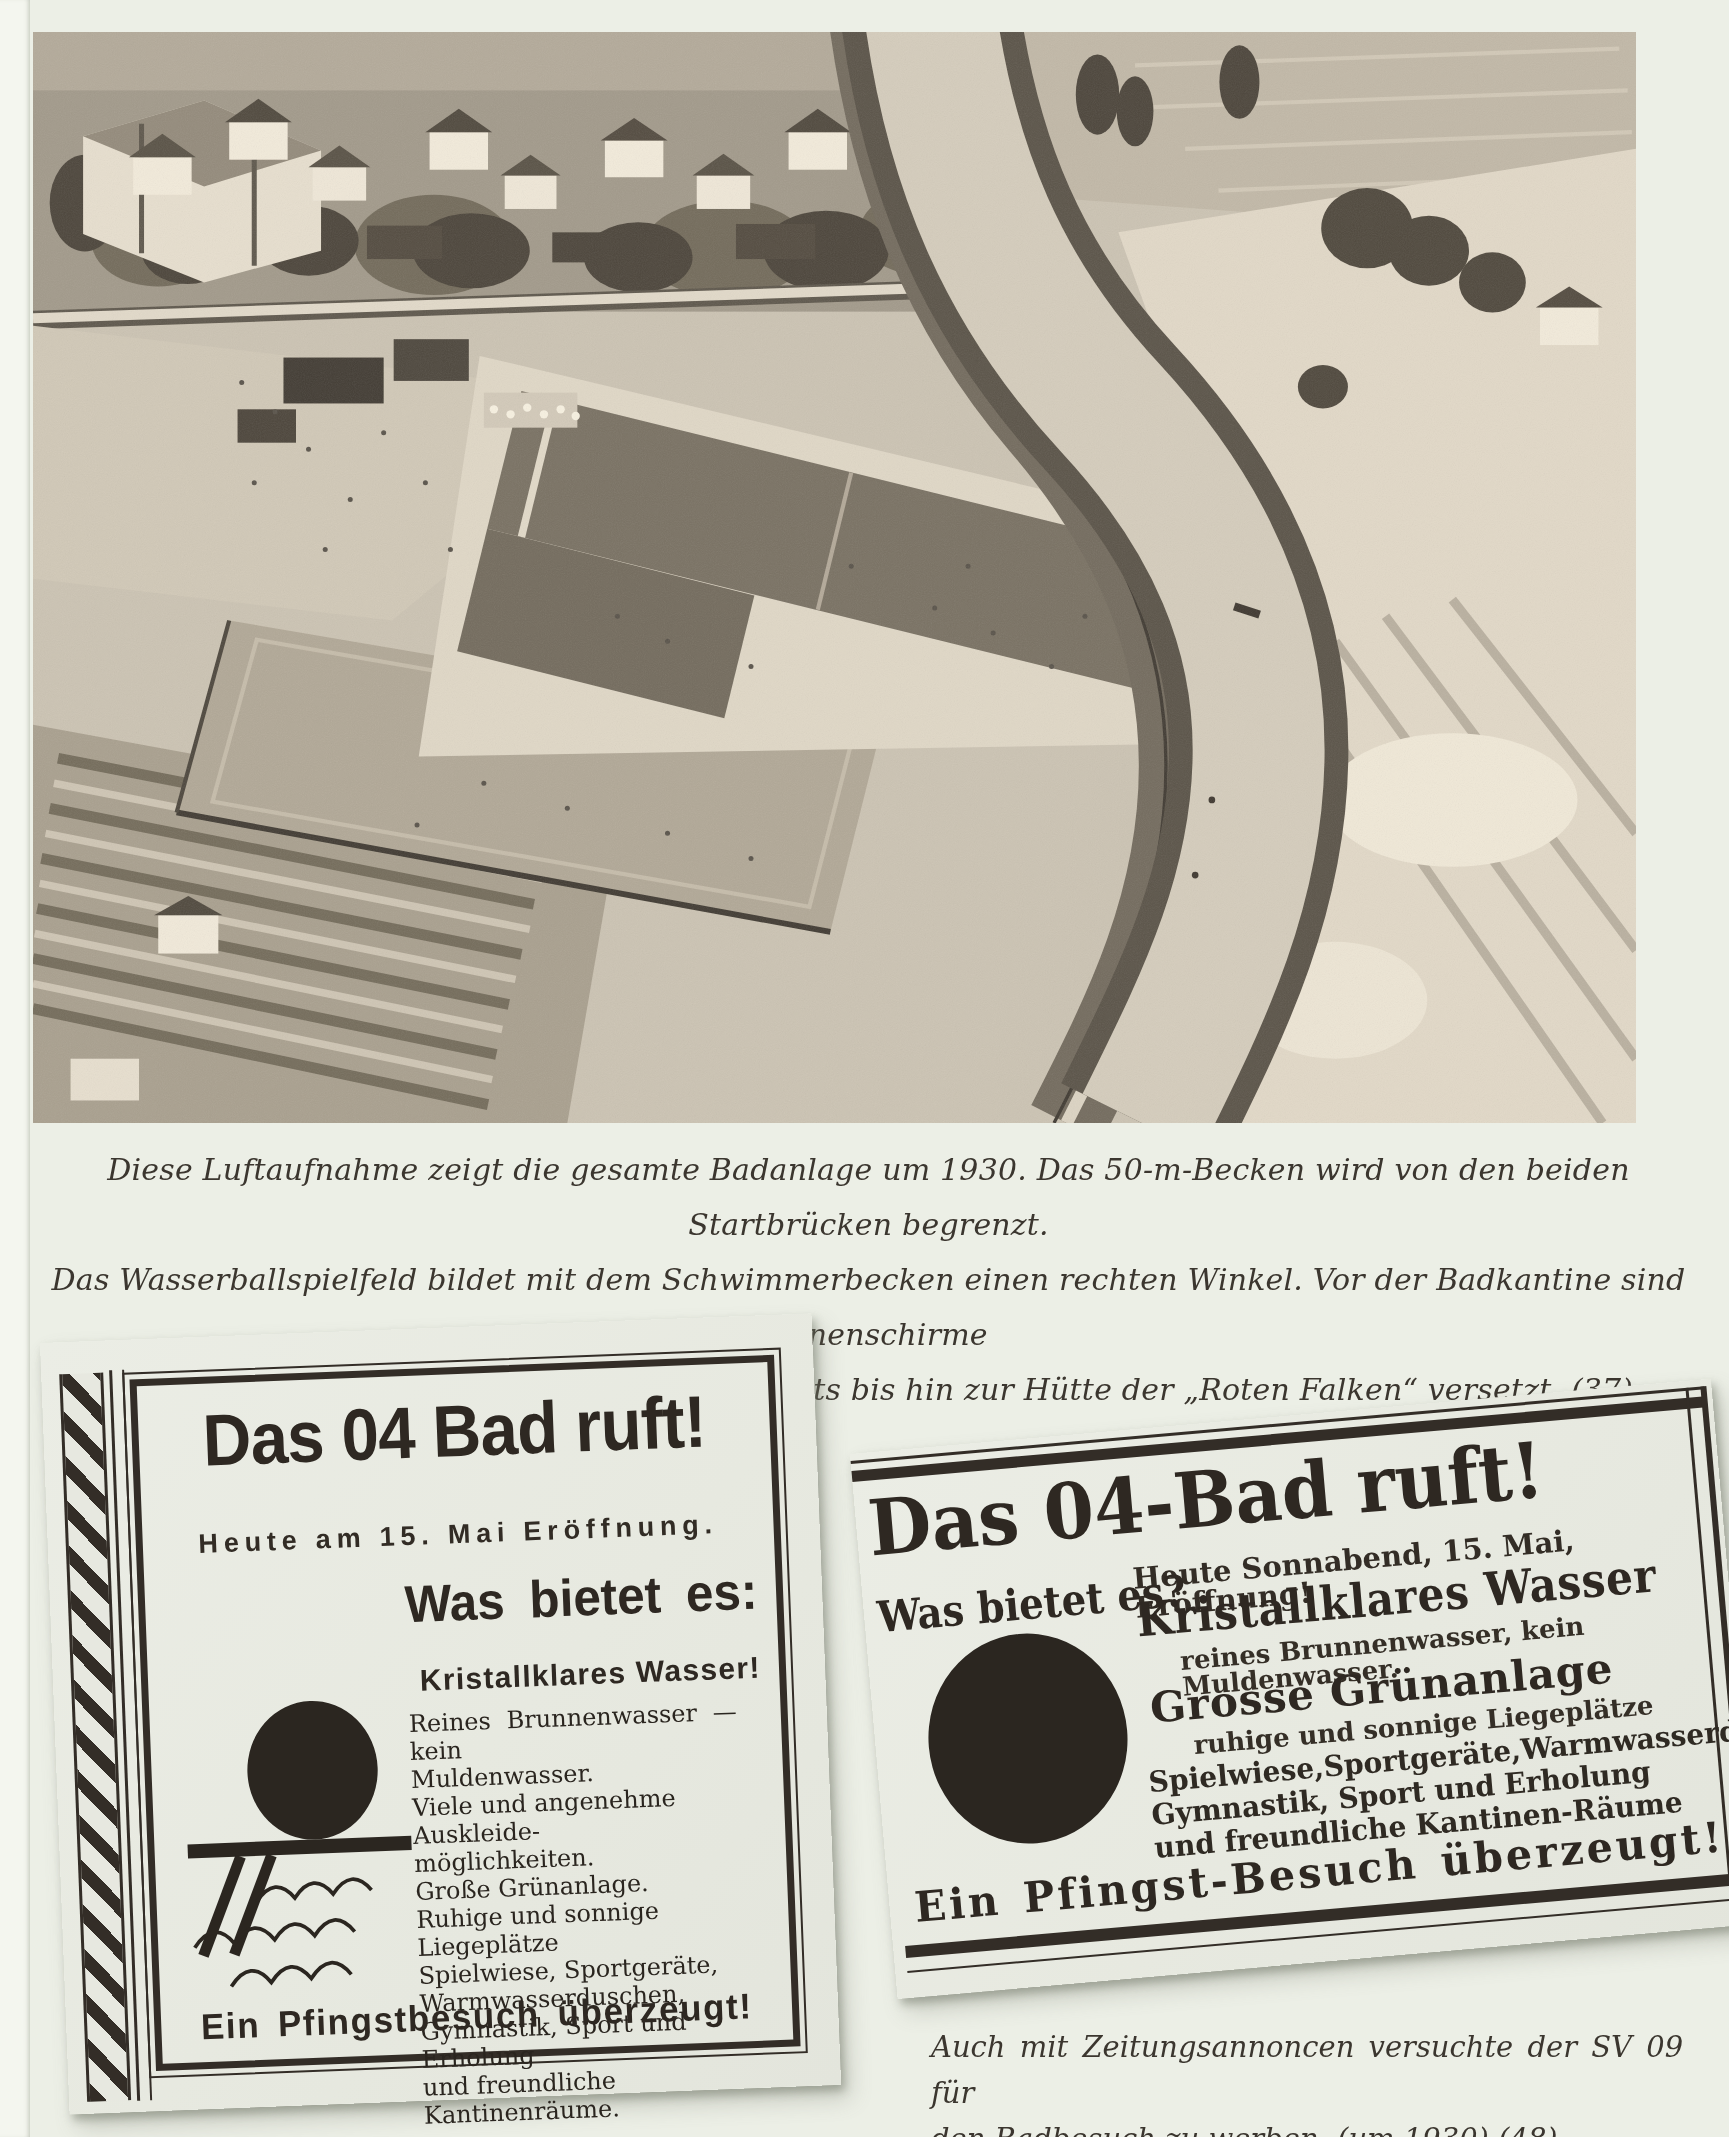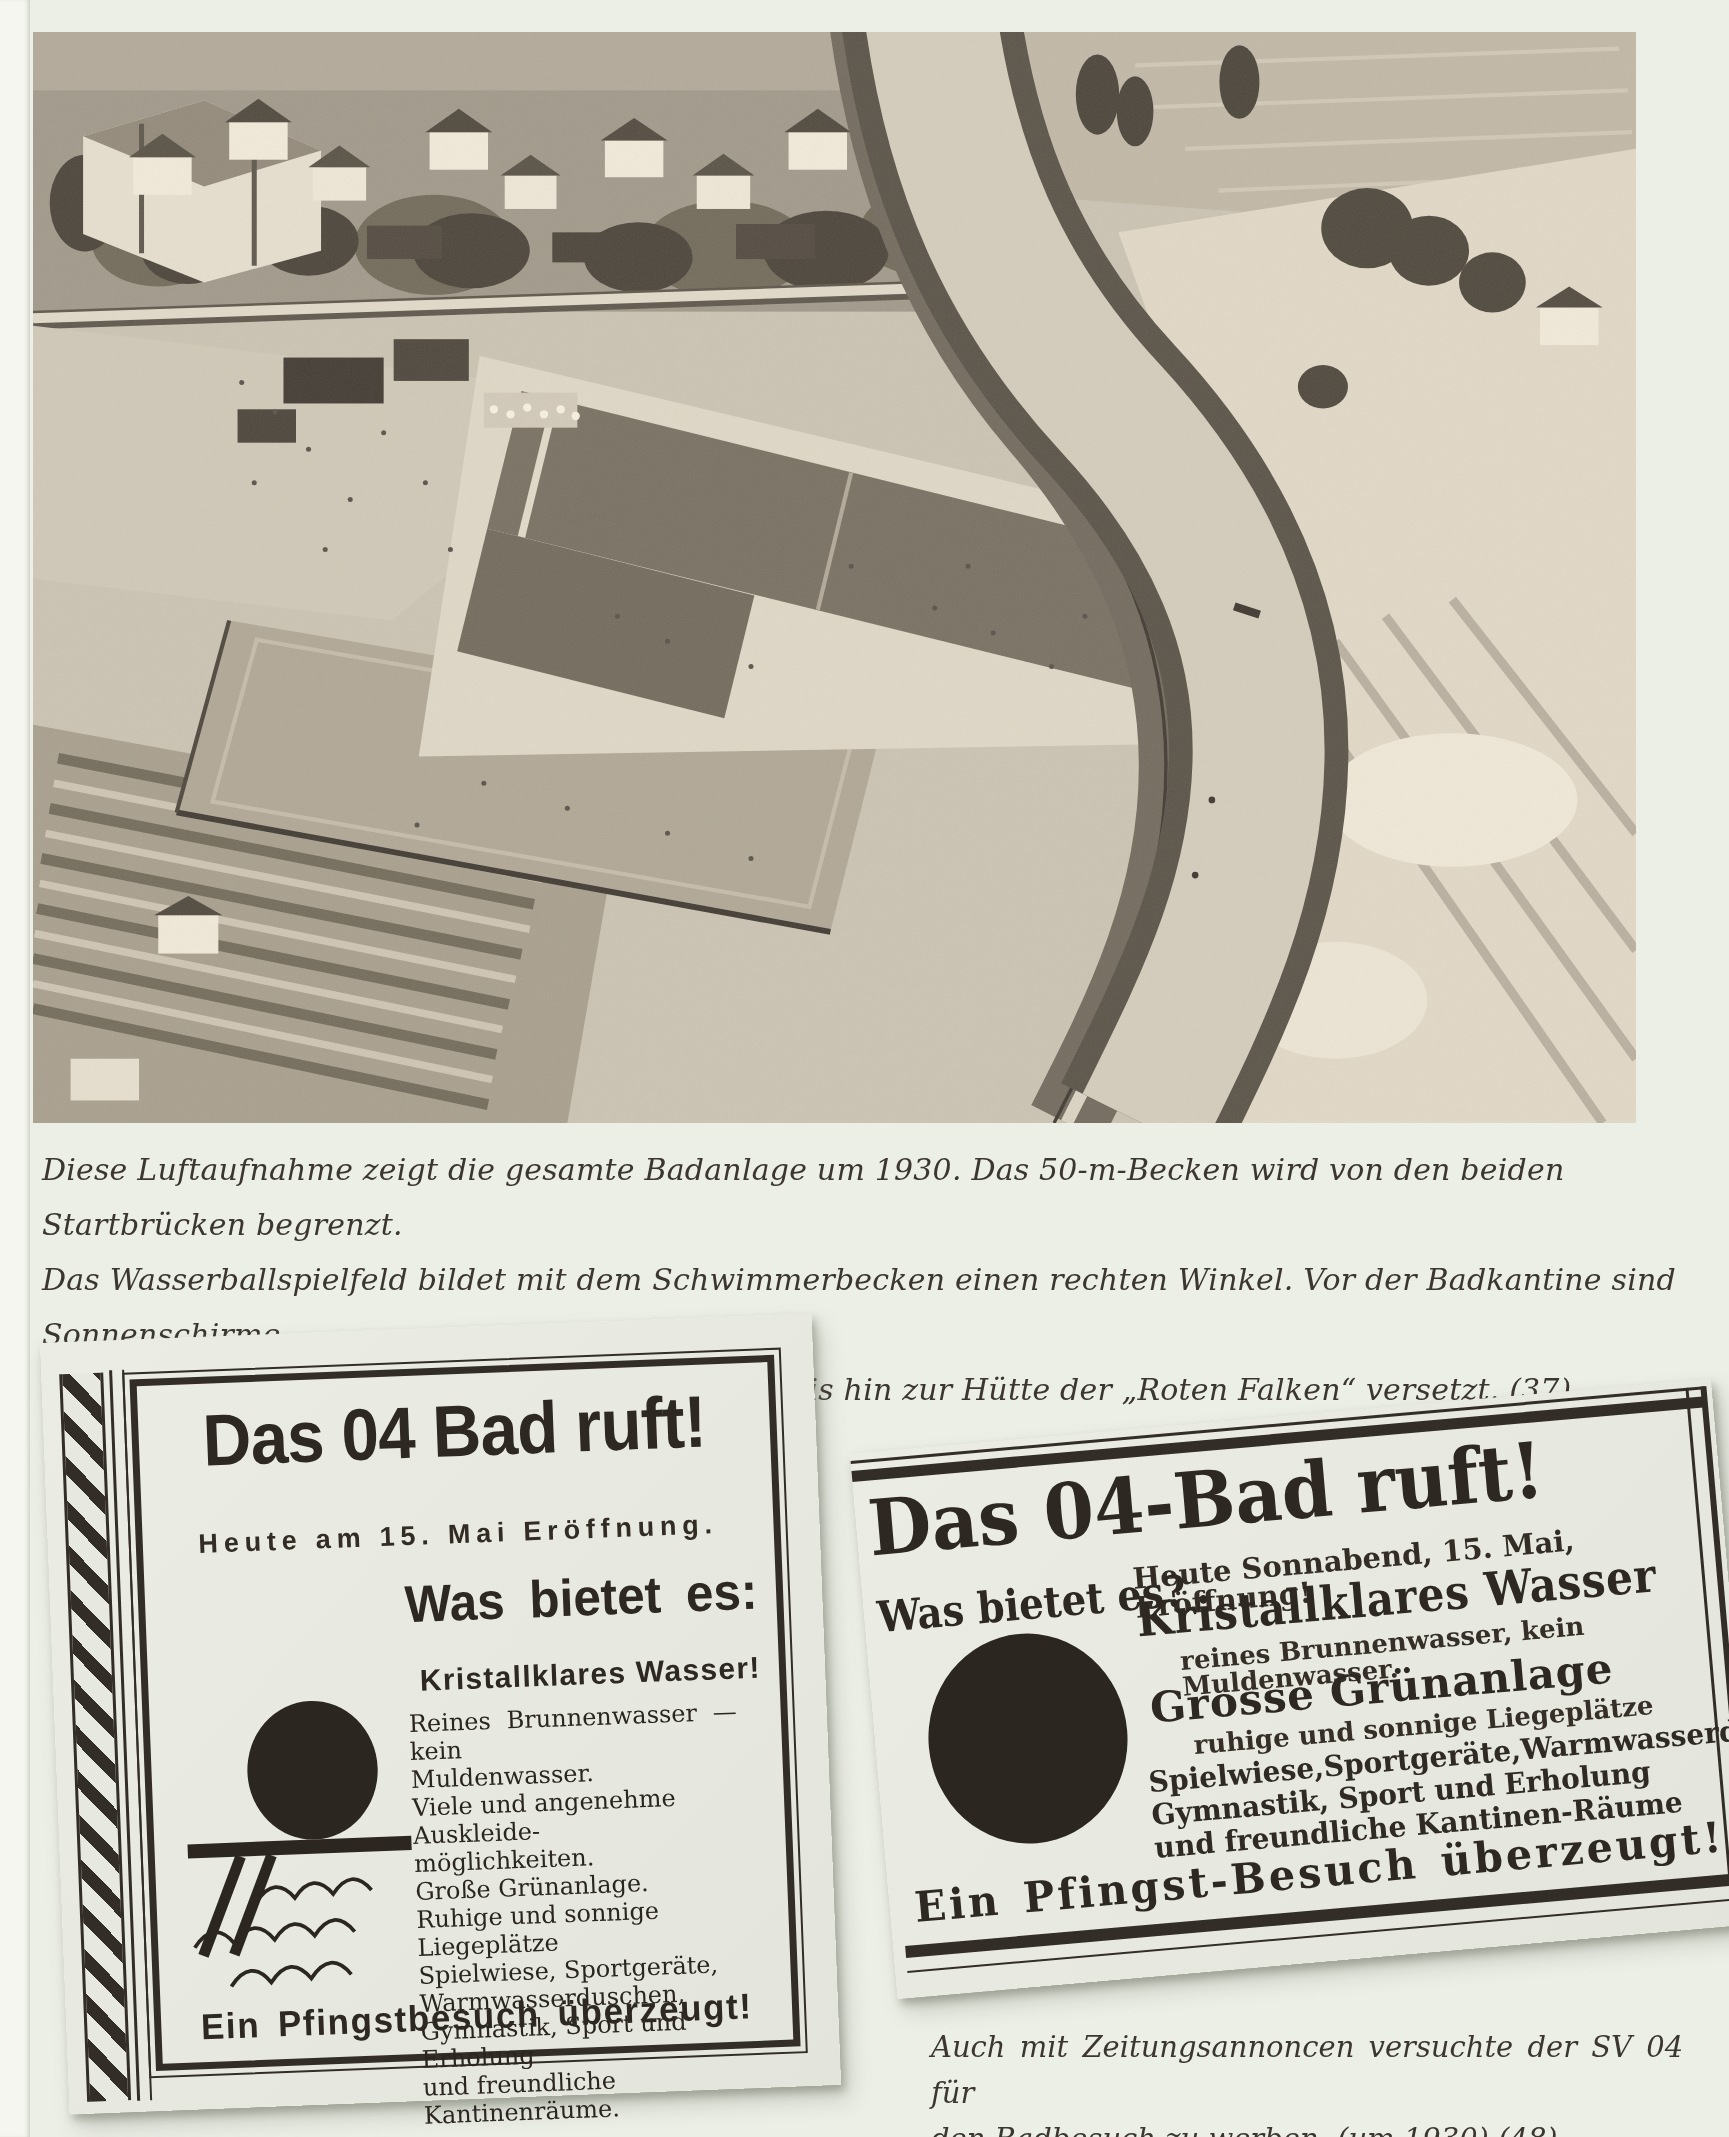--- a/index.html
+++ b/index.html
@@ -19,21 +19,21 @@
   
   .photo-wrap{
     position:absolute;left:33px;top:32px;width:1603px;height:1091px;
     filter:sepia(.14) contrast(.97) brightness(1.01);
   }
   .photo-wrap svg{display:block;width:100%;height:100%;}
   
   .photo-caption{
     position:absolute;left:42px;top:1142px;width:1653px;
     font-style:italic;font-size:30px;line-height:55px;
-    color:#3b362f;letter-spacing:0.2px;
+    color:#3b362f;letter-spacing:0.2px;text-align:center;
   }
   .ads-caption{
     position:absolute;left:931px;top:2024px;width:768px;
     font-style:italic;font-size:29px;line-height:46px;
     color:#3b362f;
   }
   .ads-caption .l0{word-spacing:5px;}
   
   .paper{
     position:absolute;
@@ -393,17 +393,17 @@
     <div class="r-circle"></div>
     <div class="r-body">
       <div><span>Spielwiese,Sportgeräte,Warmwasserdusche,</span></div>
       <div><span>Gymnastik, Sport und Erholung</span></div>
       <div><span>und freundliche Kantinen-Räume</span></div>
     </div>
     <div class="r-footer"><span>Ein Pfingst-Besuch überzeugt!</span></div>
   </div>
 
   <div class="ads-caption">
-    <div class="l0">Auch mit Zeitungsannoncen versuchte der SV 04 für</div>
+    <div class="l0">Auch mit Zeitungsannoncen versuchte der SV 09 für</div>
     <div>den Badbesuch zu werben. (um 1930) (48)</div>
   </div>
 </div>
 
 
 </body></html>

